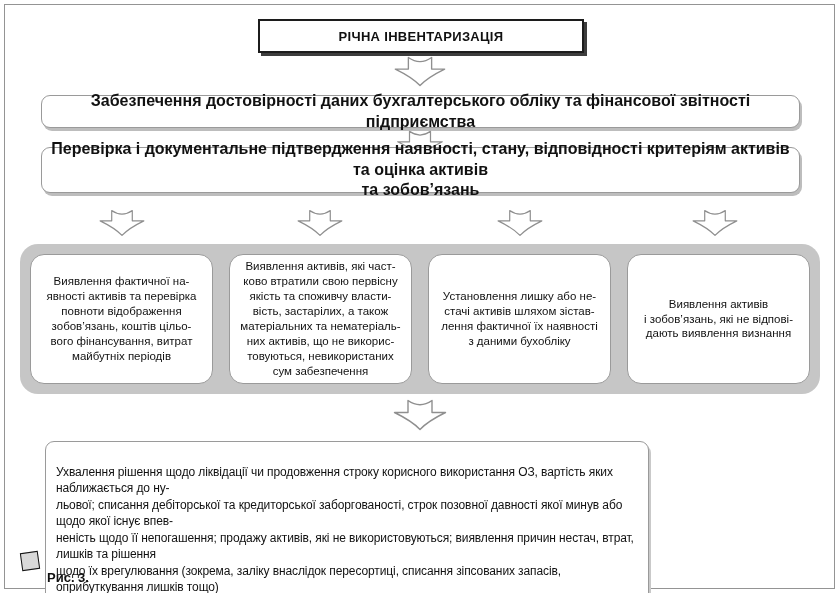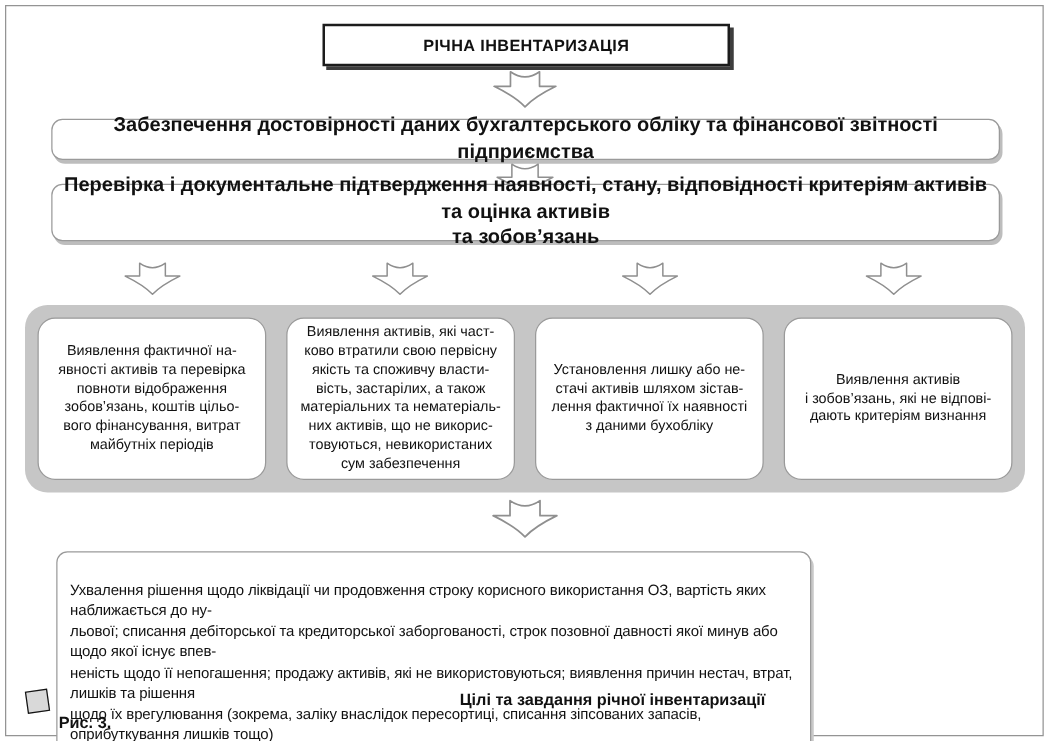--- a/index.html
+++ b/index.html
@@ -128,35 +128,34 @@
     </div>
     <div class="task-box">
       <span>Установлення лишку або не-
 стачі активів шляхом зістав-
 лення фактичної їх наявності
 з даними бухобліку</span>
     </div>
     <div class="task-box">
       <span>Виявлення активів
 і зобов’язань, які не відпові-
-дають критеріям визнання</span>
+дають виявлення визнання</span>
     </div>
   </div>
 
   <div class="arrow" style="left:392px; top:398px; width:56px; height:34px;">
     <svg viewBox="0 0 56 32" aria-hidden="true">
       <path d="M 16,1.5 Q 28,10 40,1.5 L 40,13.5 L 53.5,13.5 Q 36,22 28,30.5 Q 20,22 2.5,13.5 L 16,13.5 Z" fill="#ffffff" stroke="#8f8f8f" stroke-width="1.4" stroke-linejoin="round"></path>
     </svg>
   </div>
 
   <div class="decision-box">
     <span>Ухвалення рішення щодо ліквідації чи продовження строку корисного використання ОЗ, вартість яких наближається до ну-
 льової; списання дебіторської та кредиторської заборгованості, строк позовної давності якої минув або щодо якої існує впев-
 неність щодо її непогашення; продажу активів, які не використовуються; виявлення причин нестач, втрат, лишків та рішення
 щодо їх врегулювання (зокрема, заліку внаслідок пересортиці, списання зіпсованих запасів, оприбуткування лишків тощо)</span>
   </div>
 
   <div class="caption">
     <div class="figure-marker"></div>
     <div class="caption-label">Рис. 3.</div>
-    <div class="caption-title">Цілі та завдання річної інвентаризації</div>
   </div>
 </div>
 
 </body></html>

